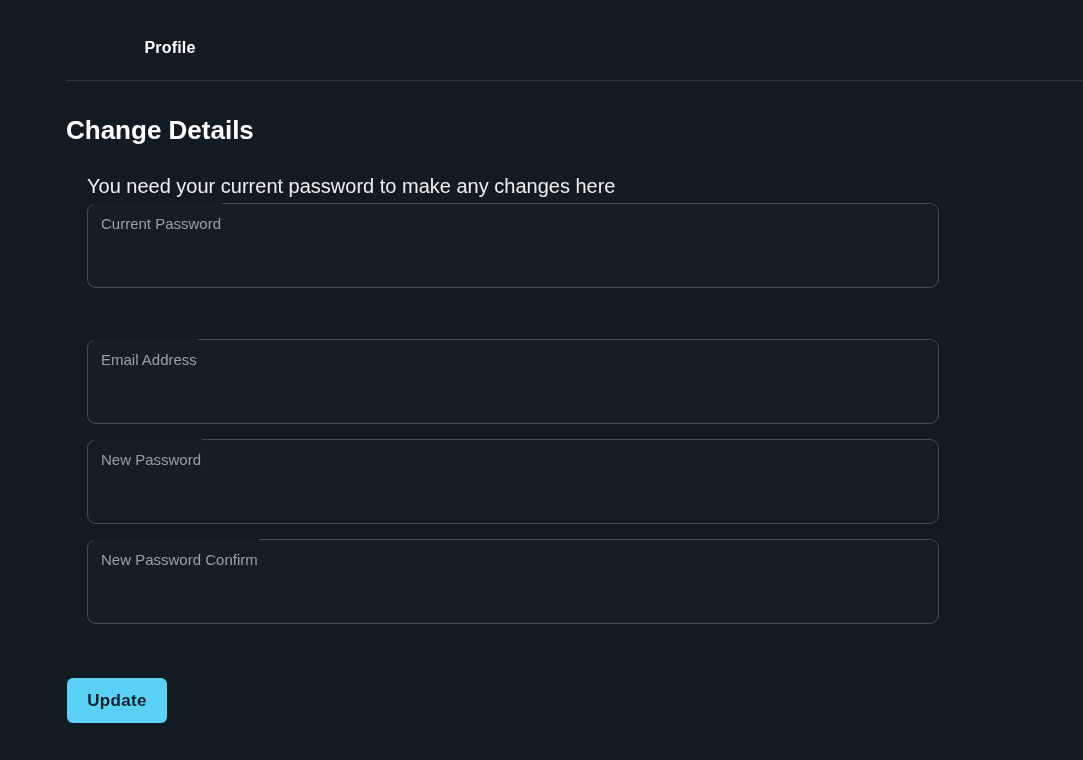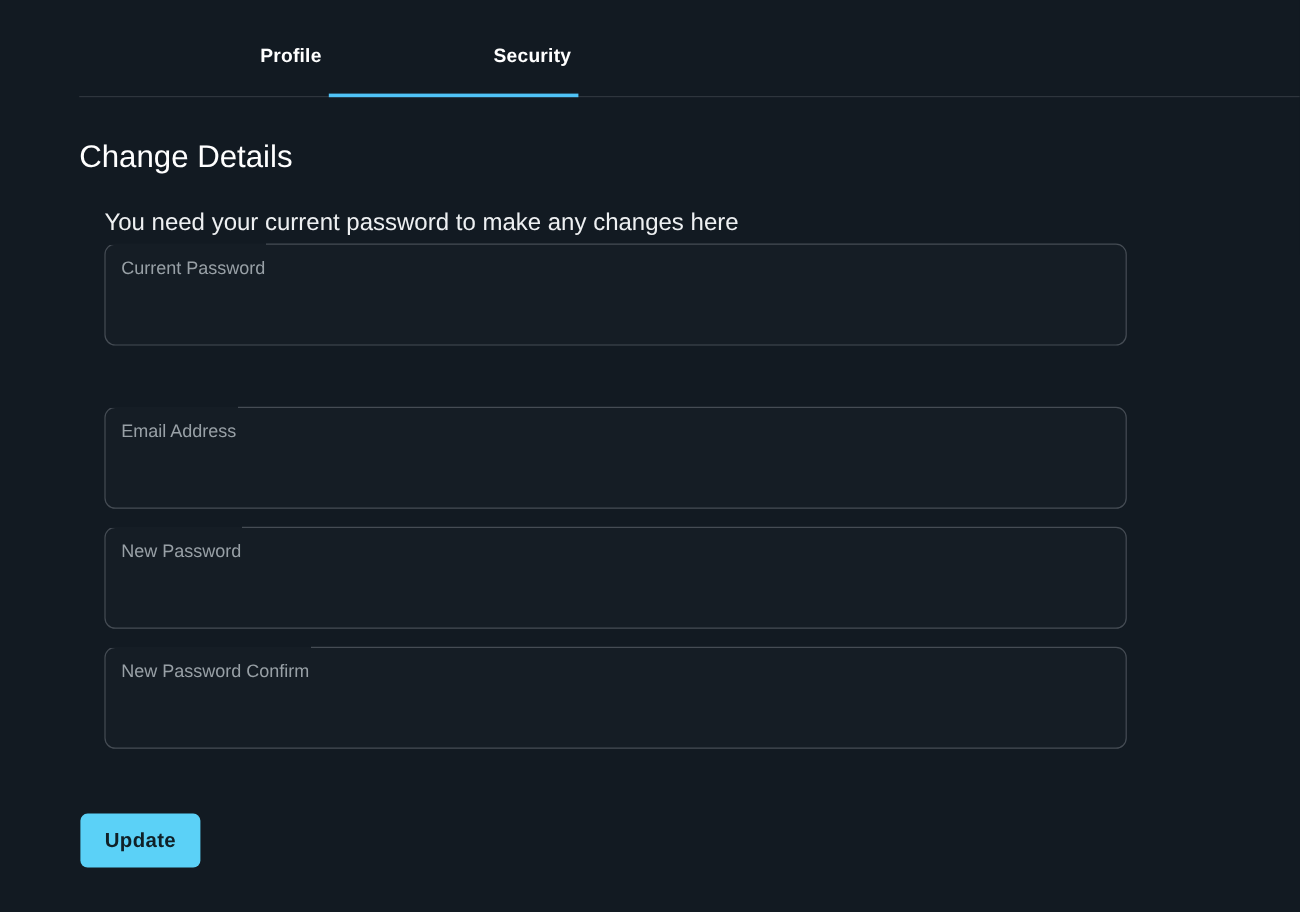--- a/index.html
+++ b/index.html
@@ -23,36 +23,36 @@
   }
 
   
   .tabbar{
     position:absolute;left:66px;top:0;right:0;height:81px;
     border-bottom:1px solid var(--divider);
     display:flex;align-items:stretch;
   }
   .tab{
     width:208px;height:81px;position:relative;
-    display:flex;align-items:center;justify-content:flex-end;
+    display:flex;align-items:center;justify-content:center;
     padding-top:16px;
     background:none;border:none;cursor:pointer;
     color:var(--text);font-family:inherit;
     font-size:16px;font-weight:600;letter-spacing:.2px;
   }
   .tab .indicator{
     position:absolute;left:0;right:0;bottom:0;height:3px;
     background:var(--accent);display:none;
   }
   .tab.active .indicator{display:block;}
 
   
   .page-title{
     position:absolute;left:66px;top:115px;margin:0;
-    font-size:26px;font-weight:400;color:var(--text);
+    font-size:26px;font-weight:700;color:var(--text);
   }
   .helper-note{
     position:absolute;left:87px;top:175px;margin:0;
     font-size:20px;font-weight:400;color:var(--note);
   }
 
   
   fieldset.field{
     position:absolute;left:87px;width:852px;height:86px;
     margin:0;padding:0;min-inline-size:0;
@@ -85,24 +85,20 @@
   }
 </style>
 </head>
 <body>
 
 <nav class="tabbar">
   <button class="tab">
     <span>Profile</span>
 
   </button>
-  <button class="tab active">
-    <span>Security</span>
-    <span class="indicator"></span>
-  </button>
 </nav>
 
 <h1 class="page-title">Change Details</h1>
 <p class="helper-note">You need your current password to make any changes here</p>
 
 <fieldset class="field f1">
   <legend class="notch"><span>Current Password</span></legend>
   <span class="field-label">Current Password</span>
   <textarea class="field-input" aria-label="Current Password" style=""></textarea>
 </fieldset>

